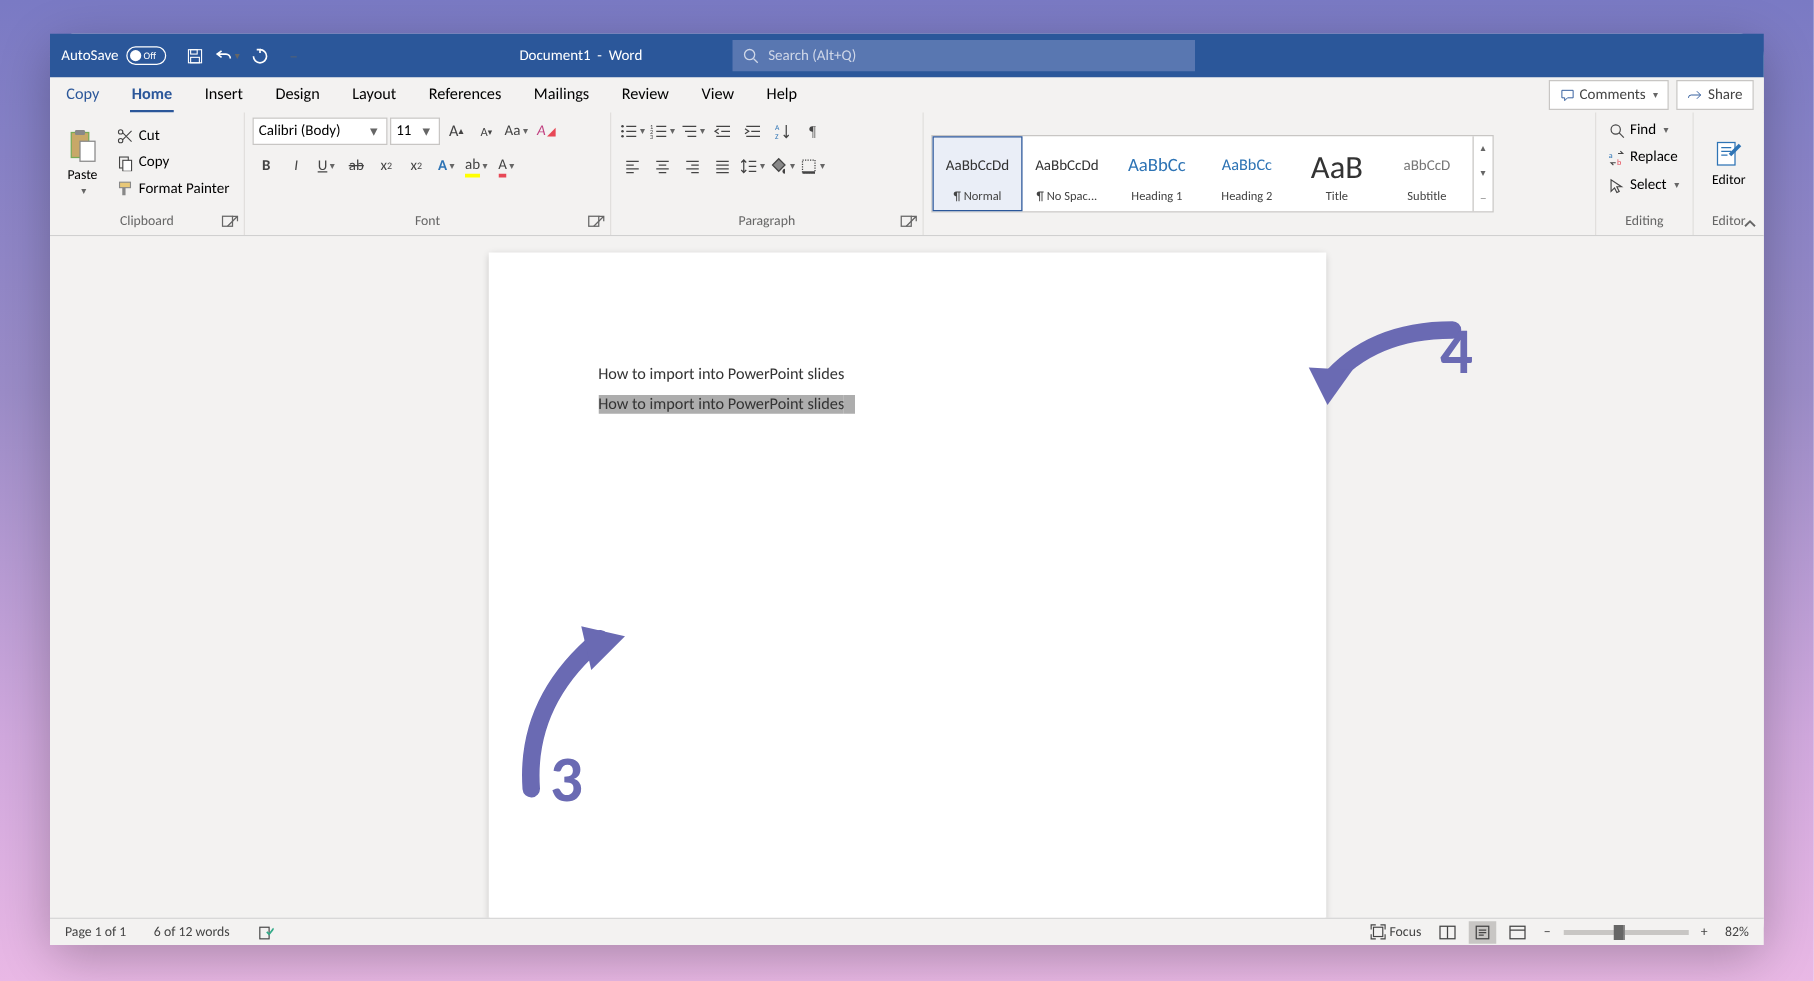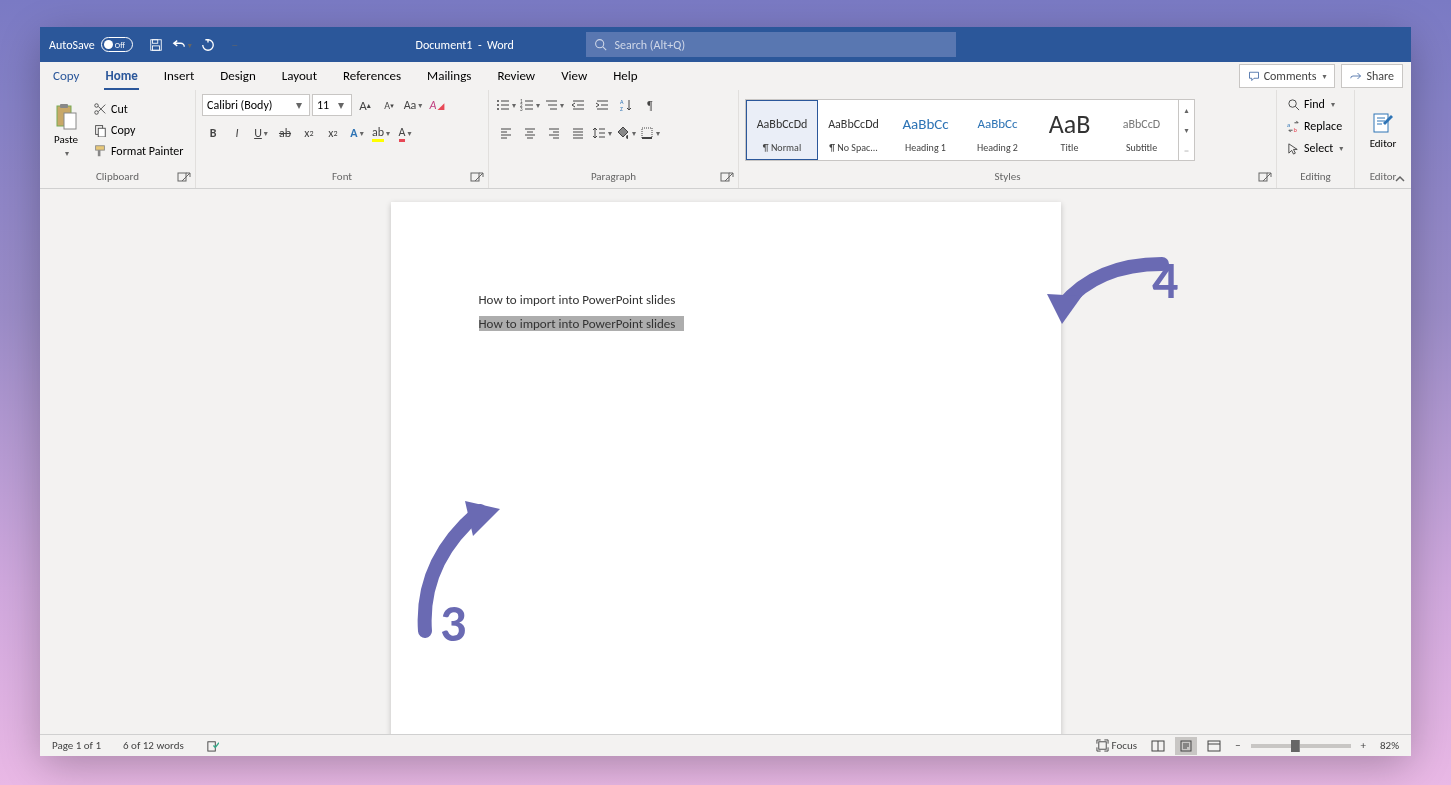--- a/index.html
+++ b/index.html
@@ -404,27 +404,20 @@
               <div class="style-preview" style="font-size:12px;color:#777;">aBbCcD</div>
               <div class="style-name">Subtitle</div>
             </div>
           <div class="gallery-scroll">
             <div>▴</div>
             <div>▾</div>
             <div>⎯</div>
           </div>
         </div>
       </div>
-      <div class="group-label">
-          <span>Styles</span>
-          <svg class="launcher" viewBox="0 0 14 14">
-            <rect x="1" y="1" width="8" height="8" fill="none" stroke="currentColor"></rect>
-            <path d="M5 9 L13 1 M9 1 H13 V5" stroke="currentColor" fill="none"></path>
-          </svg>
-        </div>
     </div>
 
     <div class="group" style="width:78px">
       <div class="group-body vstack" style="align-items:flex-start;gap:2px">
         <div class="edit-item">
             <svg viewBox="0 0 14 14">
               <circle cx="6" cy="6" r="4" fill="none" stroke="#444"></circle>
               <path d="M9 9 L13 13" stroke="#444"></path>
             </svg>
             <span>Find</span>

